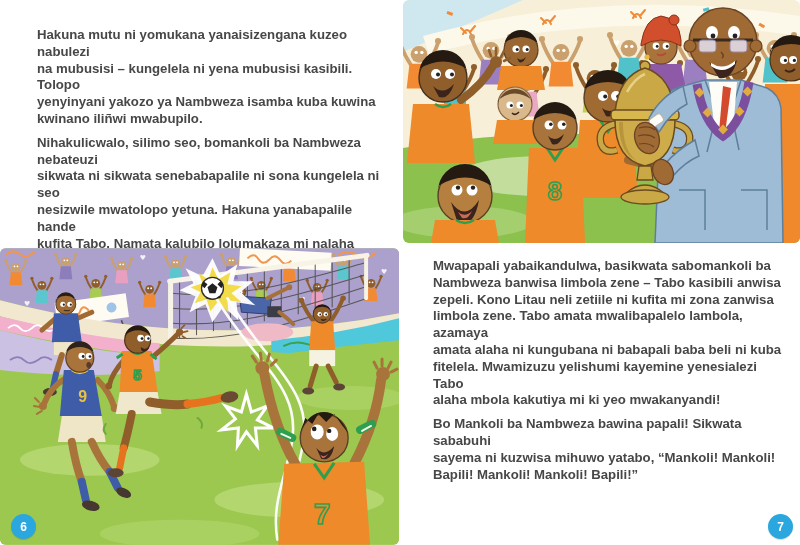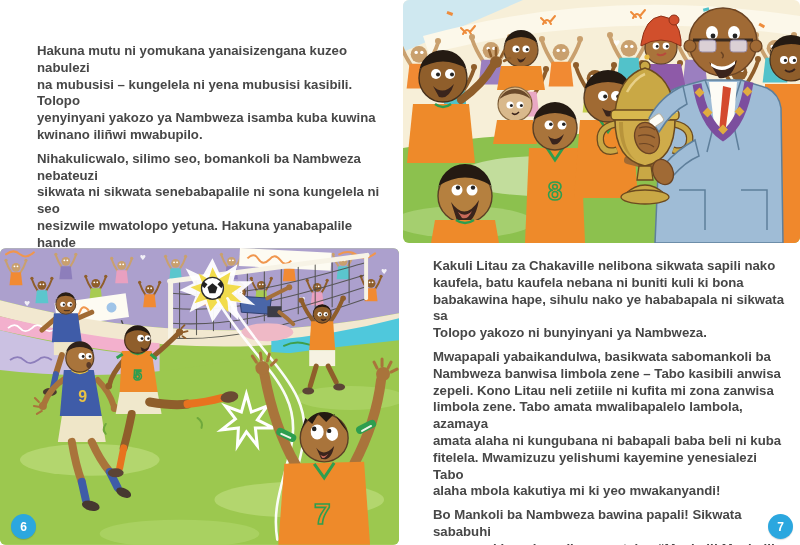--- a/index.html
+++ b/index.html
@@ -6,21 +6,21 @@
   .spread{
     position:relative;width:800px;height:545px;overflow:hidden;
     background:var(--page-white,#ffffff);
     font-family:"Liberation Sans",sans-serif;
   }
   .text-block{
     position:absolute;color:var(--text-ink,#474747);
     font-weight:bold;font-size:13.2px;line-height:16.8px;letter-spacing:0;
   }
   .text-block p{margin:0 0 7px 0;white-space:pre-line;}
-  .tb-left{left:37px;top:43px;width:348px;}
+  .tb-left{left:37px;top:27px;width:348px;}
   .tb-right{left:433px;top:258px;width:356px;}
   .illus{position:absolute;overflow:hidden;border-radius:6px;line-height:0;}
   .illus-soccer{left:0;top:248px;width:399px;height:297px;}
   .illus-trophy{left:403px;top:0;width:397px;height:243px;}
   .page-badge{
     position:absolute;width:25px;height:25px;border-radius:50%;
     background:var(--badge-blue,#2BA7DF);color:#fff;font-weight:bold;font-size:12px;
     display:flex;align-items:center;justify-content:center;z-index:5;
     box-shadow:0 1px 1px rgba(0,0,0,.15);
   }
@@ -519,24 +519,20 @@
           <rect x="246" y="116" width="14" height="9" rx="3" fill="#FDFCF6" stroke="#B9B2A0" stroke-width="1" transform="rotate(-35 253 120)"></rect>
           <ellipse cx="244" cy="138" rx="12" ry="16" fill="#A06A35" stroke="#6B4423" stroke-width="1.3" transform="rotate(-18 244 138)"></ellipse>
           <path d="M236,128 q10,-3 16,2 M235,136 q10,-3 17,2 M236,144 q9,-2 15,3" stroke="#6B4423" stroke-width="1.1" fill="none"></path>
           <path d="M292,140 Q274,150 262,164 L270,176 Q282,162 296,156 Z" class="f-suit" stroke="#5E7F9B" stroke-width="1.5"></path>
           <ellipse cx="260" cy="172" rx="10" ry="13" fill="#A06A35" stroke="#6B4423" stroke-width="1.3" transform="rotate(-24 260 172)"></ellipse>
         </g>
       </svg>
     </div>
 
     <div class="text-block tb-right">
-      <p>Kakuli Litau za Chakaville nelibona sikwata sapili nako
-kaufela, batu kaufela nebana ni buniti kuli ki bona
-babakawina hape, sihulu nako ye hababapala ni sikwata sa
-Tolopo yakozo ni bunyinyani ya Nambweza.</p>
       <p>Mwapapali yabaikandulwa, basikwata sabomankoli ba
 Nambweza banwisa limbola zene – Tabo kasibili anwisa
 zepeli.  Kono Litau neli zetiile ni kufita mi zona zanwisa
 limbola zene.  Tabo amata mwalibapalelo lambola, azamaya
 amata alaha ni kungubana ni babapali baba beli ni kuba
 fitelela.  Mwamizuzu yelishumi kayemine yenesialezi Tabo
 alaha mbola kakutiya mi ki yeo mwakanyandi!</p>
       <p>Bo Mankoli ba Nambweza bawina papali!  Sikwata sababuhi
 sayema ni kuzwisa mihuwo yatabo, “Mankoli!  Mankoli!
 Bapili!  Mankoli!  Mankoli!  Bapili!”</p>

